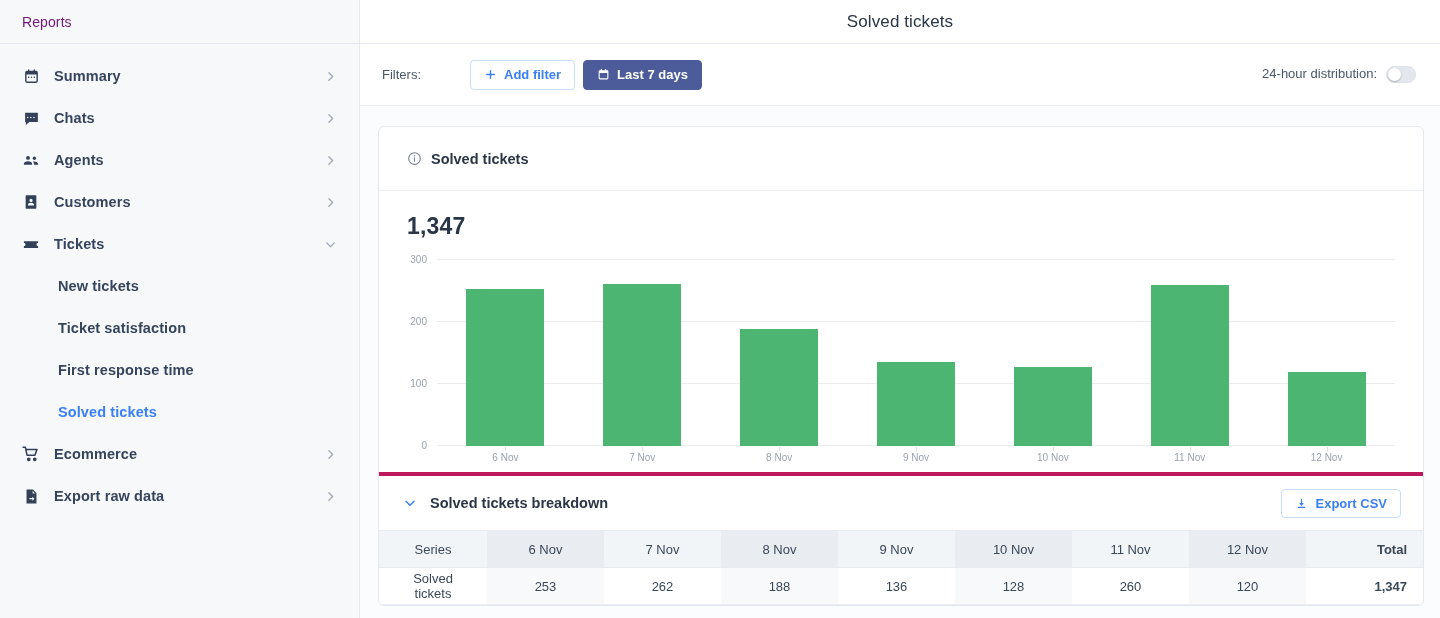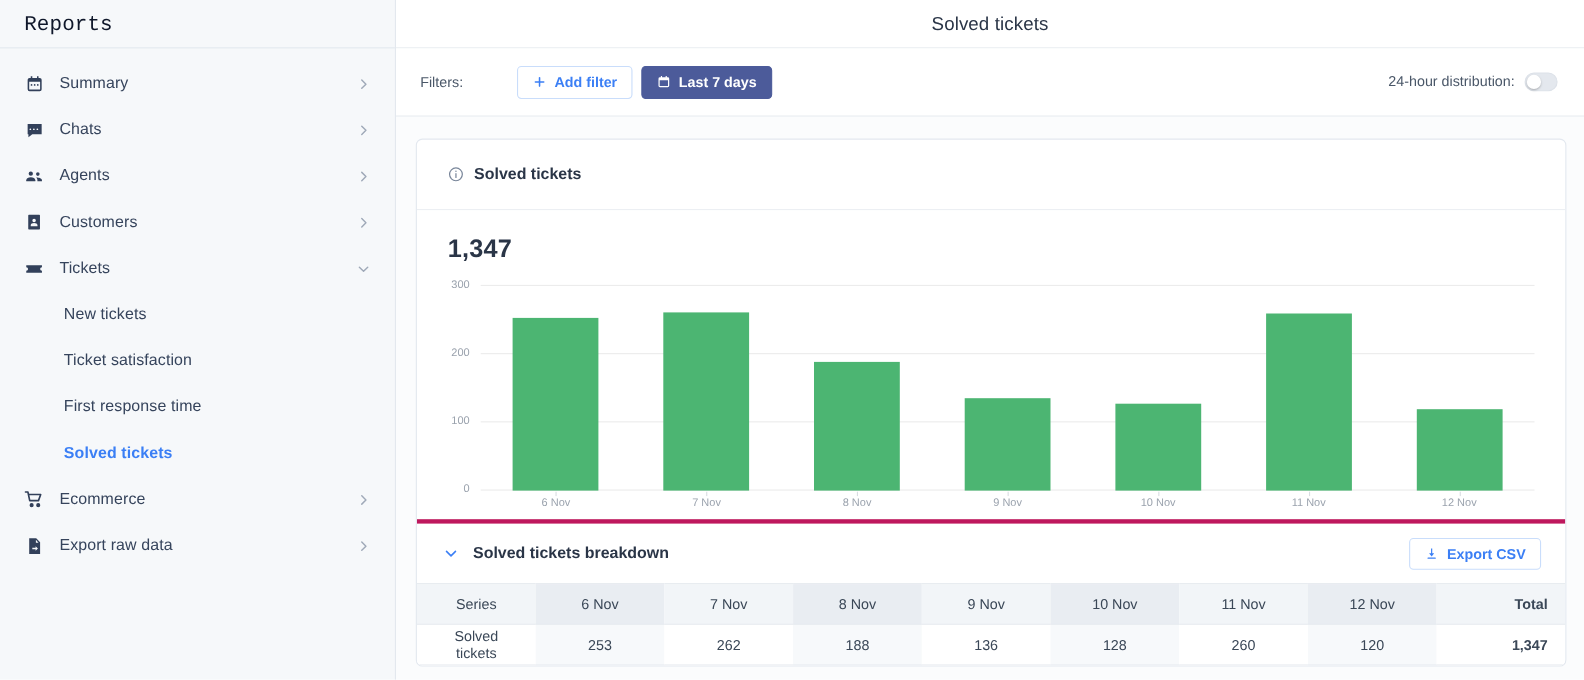--- a/index.html
+++ b/index.html
@@ -20,31 +20,31 @@
     display: flex; flex-direction: column;
     flex: 0 0 360px;
   }
   .sidebar-header {
     height: 44px;
     display: flex; align-items: center;
     padding: 0 22px;
     border-bottom: 1px solid #e3e8ee;
   }
   .sidebar-title {
-    font-size: 19px; font-weight: 400; color: #0f172a;
+    font-size: 14px; font-weight: 400; color: #701a75;
     letter-spacing: .1px;
-    font-family: Liberation Mono, monospace;
   }
   .sidebar-nav { padding-top: 11px; }
   .nav-item {
     height: 42px;
     display: flex; align-items: center;
     padding: 0 22px 0 22px;
     cursor: pointer;
     position: relative;
+    font-weight: bold;
   }
   .nav-item .ico {
     width: 18px; height: 18px;
     display: inline-flex; align-items: center; justify-content: center;
     margin-right: 14px;
     flex: 0 0 18px;
     color: #32405a;
   }
   .nav-item .ico svg { display: block; }
   .nav-label {
@@ -54,20 +54,21 @@
   .chev { width: 14px; height: 14px; color: #9fa9b8; display:flex; align-items:center; justify-content:center; }
   .chev svg { display: block; }
 
   .sub-item {
     height: 42px;
     display: flex; align-items: center;
     padding-left: 58px;
     cursor: pointer;
     font-size: 14.5px; color: #36445c;
     letter-spacing: .1px;
+    font-weight: bold;
   }
   .sub-item.active { color: #3b7ff5; font-weight: 600; }
 
   
   .main {
     flex: 1 1 auto; height: 618px;
     display: flex; flex-direction: column;
     background: #fbfcfd;
     min-width: 0;
   }

